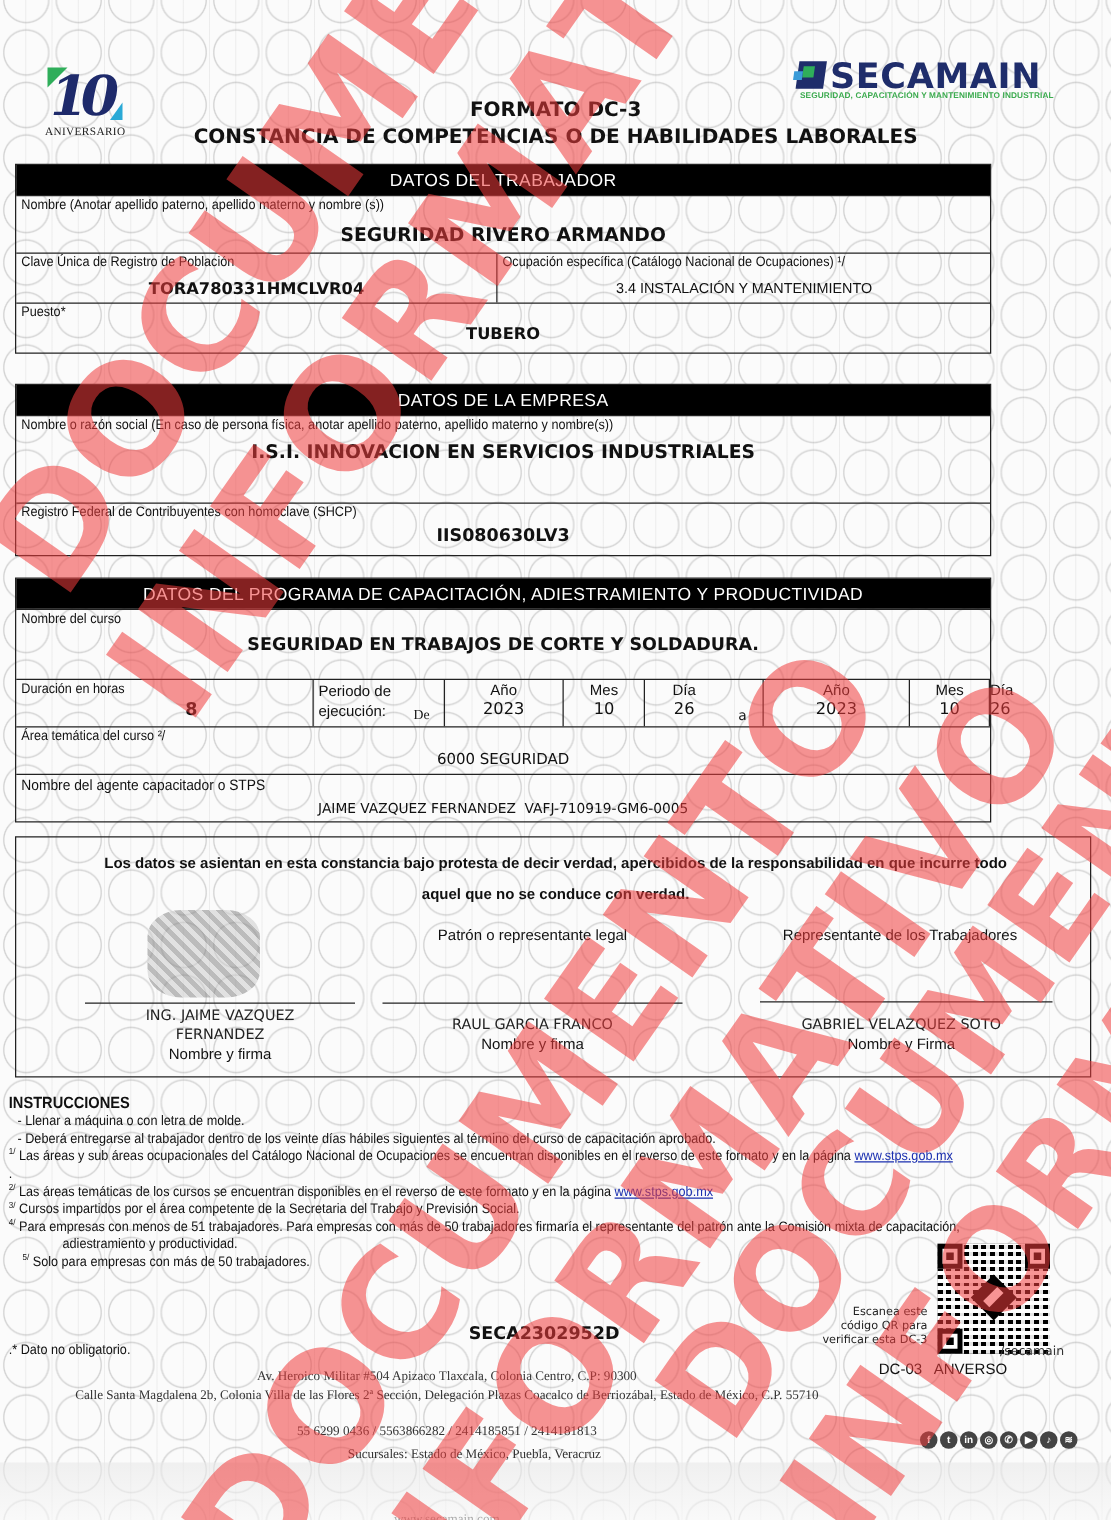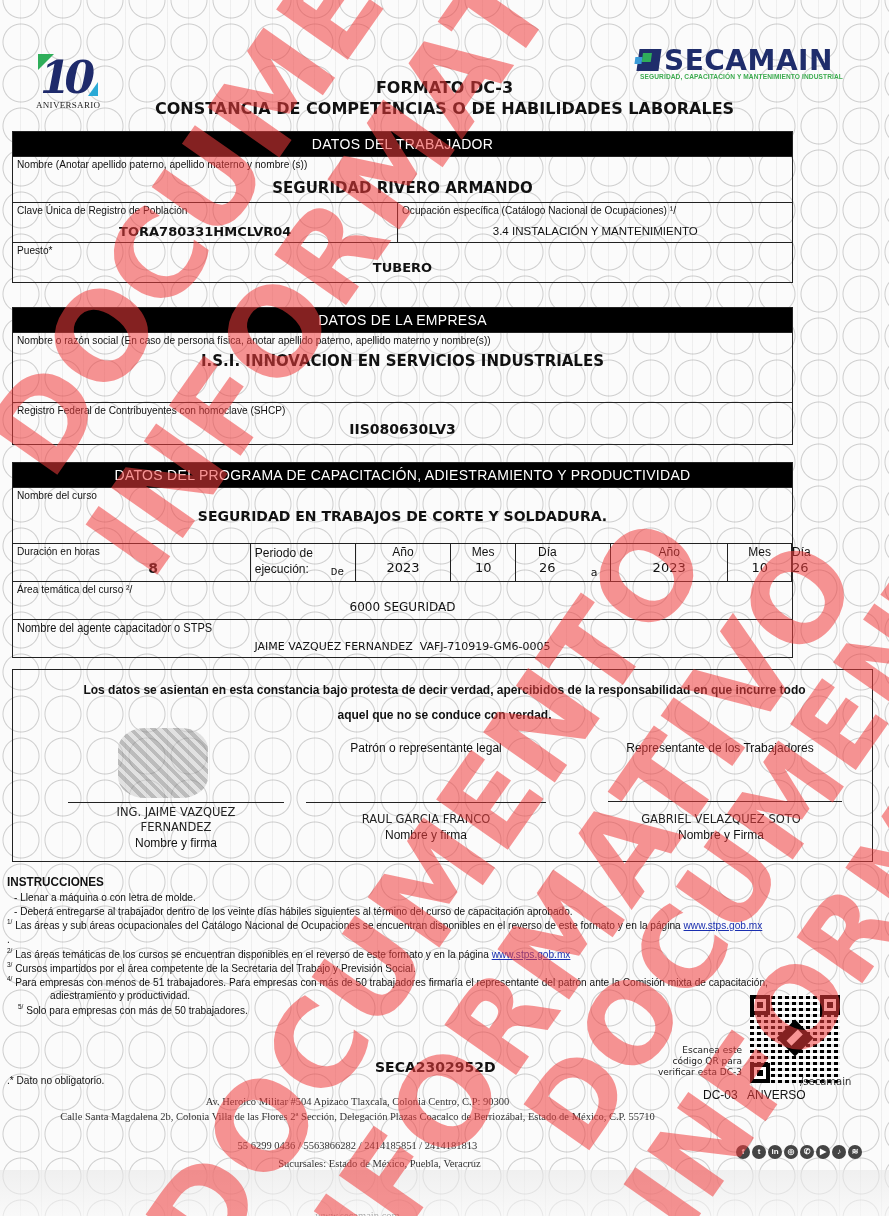--- a/index.html
+++ b/index.html
@@ -148,21 +148,21 @@
     </div>
   </div>
   <div class="row" style="height:38px;">
     <div class="cell" style="width:242px;">
       <span class="lbl">Duración en horas</span>
       <span class="val b" style="top:16px;font-size:14px;width:120px;left:80px;right:auto;">8</span>
     </div>
     <div class="cell" style="width:107px;">
       <span style="position:absolute;left:4px;top:2px;font-size:12px;">Periodo de</span>
       <span style="position:absolute;left:4px;top:18px;font-size:12px;">ejecución:</span>
-      <span style="position:absolute;left:80px;top:22px;font-size:11px;font-family:Liberation Mono, monospace;">De</span>
+      <span style="position:absolute;left:80px;top:22px;font-size:11px;font-family:Liberation Serif, serif;">De</span>
     </div>
     <div class="cell" style="width:98px;">
       <span class="date-lbl">Año</span>
       <span class="date-val">2023</span>
     </div>
     <div class="cell" style="width:66px;">
       <span class="date-lbl">Mes</span>
       <span class="date-val">10</span>
     </div>
     <div class="cell" style="width:65px;">

